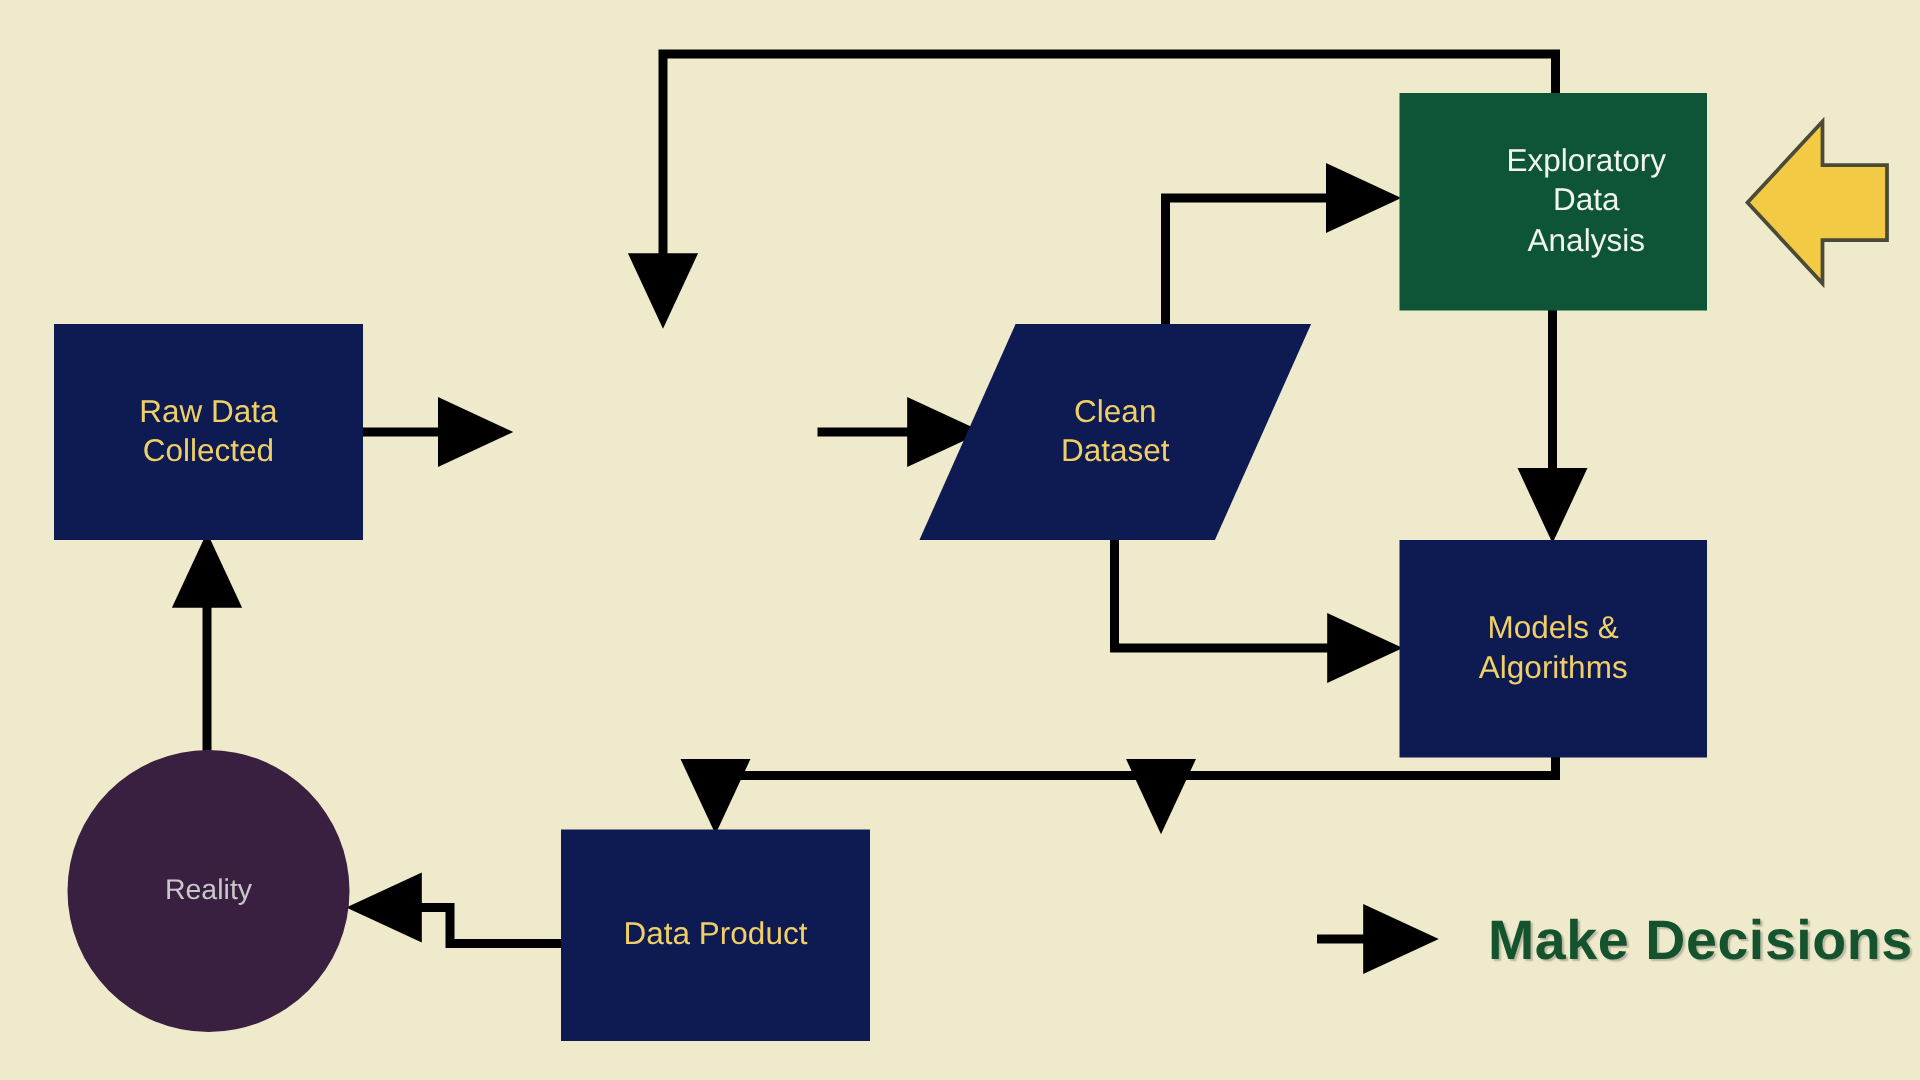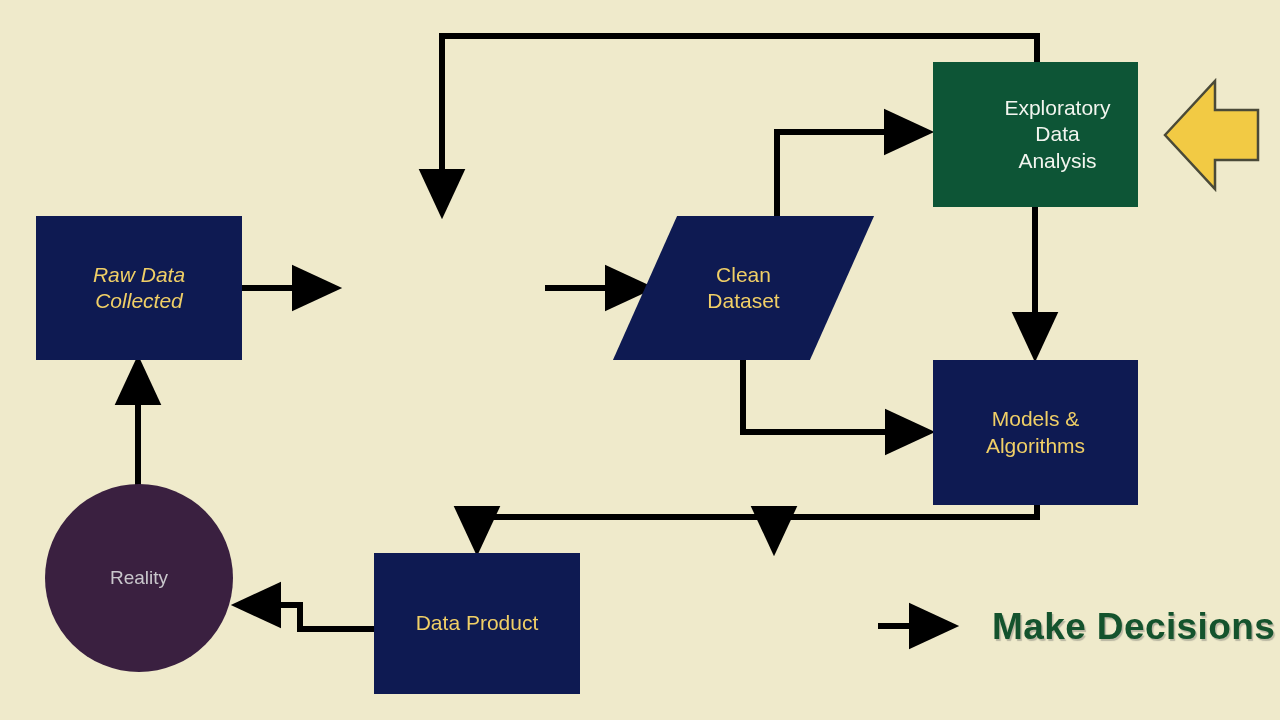--- a/index.html
+++ b/index.html
@@ -106,21 +106,21 @@
       <path d="M1037,503 L1037,517 L477,517 L477,549"></path>
       <path d="M1037,517 L774,517 L774,549"></path>
       <path d="M374,629 L300,629 L300,605 L238,605"></path>
       <path d="M138,505 L138,362"></path>
       <path d="M878,626 L952,626"></path>
     </g>
 
     <polygon points="1165,135 1215,81 1215,110 1258,110 1258,160 1215,160 1215,189" fill="#f2ca44" stroke="#4a4a38" stroke-width="2.5"></polygon>
   </svg>
 
-  <div class="node node-rect" style="left:36px; top:216px; width:206px; height:144px;font-style:italic;">
+  <div class="node node-rect" style="left:36px; top:216px; width:206px; height:144px;">
     <span>Raw Data
 Collected</span>
   </div>
 
 
   <div class="node-para" style="left:645px; top:216px; width:197px; height:144px;">
     <div class="skewed"></div>
     <div class="para-label">Clean
 Dataset</div>
   </div>
@@ -134,19 +134,19 @@
   <div class="node node-rect" style="left:933px; top:360px; width:205px; height:145px;">
     <span>Models &amp;
 Algorithms</span>
   </div>
 
   <div class="node node-rect" style="left:374px; top:553px; width:206px; height:141px;">
     <span>Data  Product</span>
   </div>
 
 
-  <div class="node node-circle" style="left:45px; top:484px; width:188px; height:188px;justify-content:center;">
+  <div class="node node-circle" style="left:45px; top:500px; width:188px; height:188px;justify-content:center;">
     <span>Reality</span>
   </div>
 
   <div class="decision-text" style="left:992px; top:606px;">Make Decisions</div>
 
 </div>
 
 </body></html>

